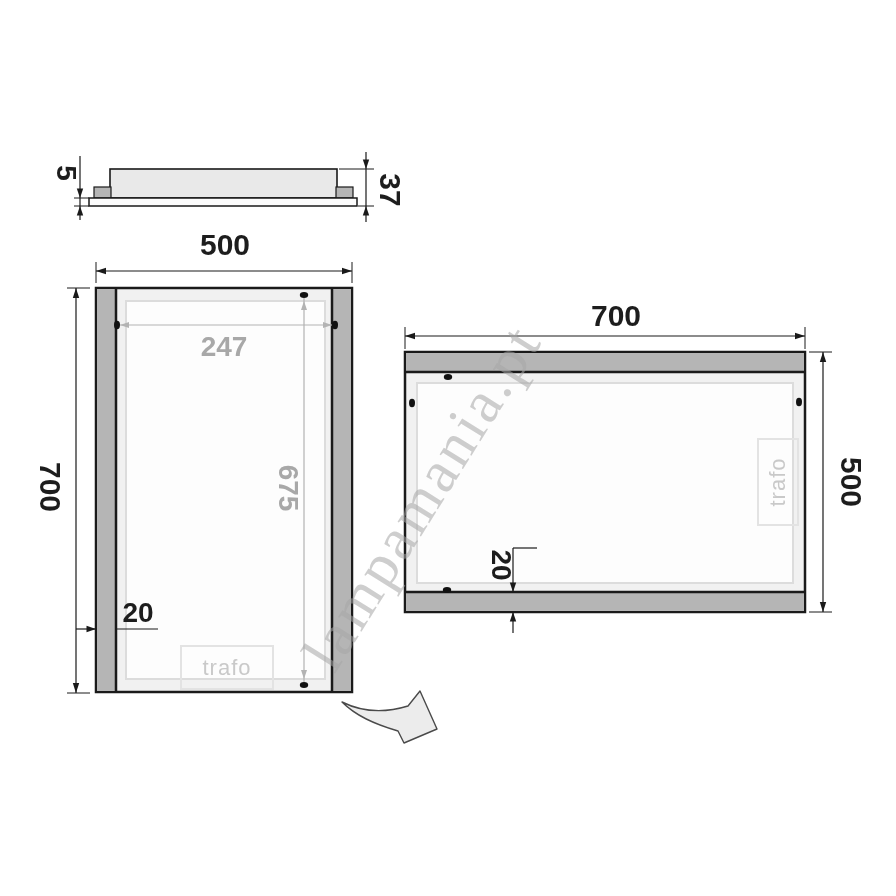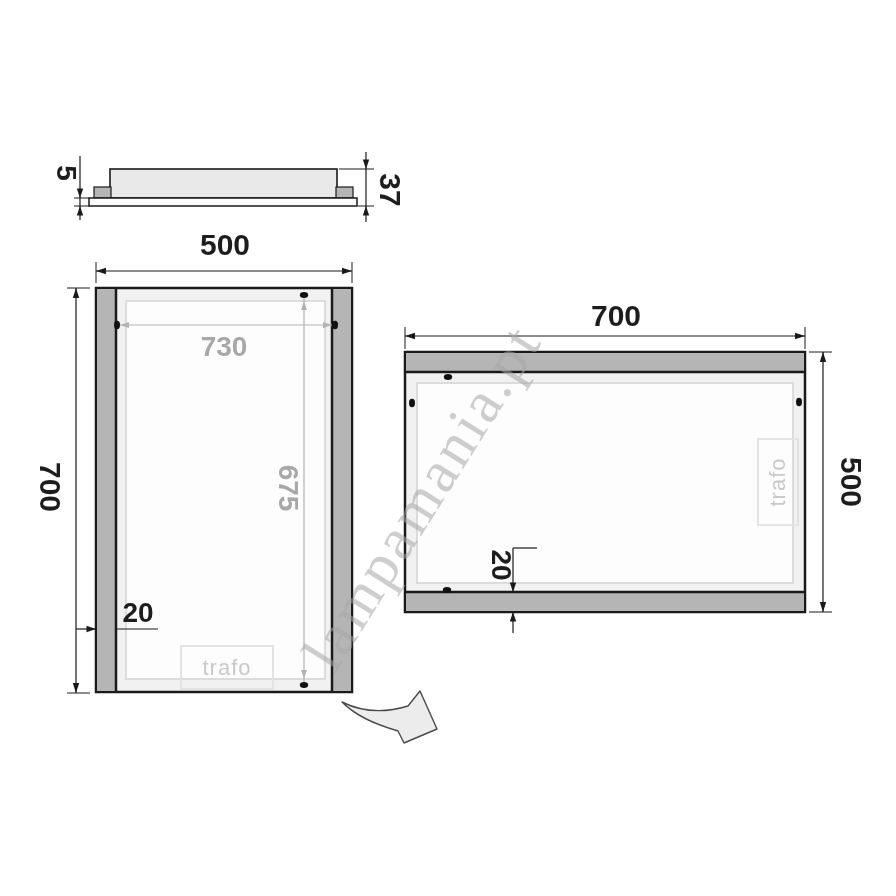--- a/index.html
+++ b/index.html
@@ -122,21 +122,21 @@
   </svg>
 
   <div class="label rot90 small" style="left:46px;top:153px;width:40px;height:40px;">5</div>
 
   <div class="label rot90" style="left:355px;top:175px;width:70px;height:30px;">37</div>
 
   <div class="label" style="left:175px;top:228px;width:100px;height:34px;">500</div>
 
   <div class="label rot90" style="left:0px;top:470px;width:100px;height:34px;">700</div>
 
-  <div class="label gray" style="left:174px;top:330px;width:100px;height:34px;">730</div>
+  <div class="label gray" style="left:174px;top:330px;width:100px;height:34px;">247</div>
 
   <div class="label gray rot90" style="left:238px;top:471px;width:100px;height:34px;">675</div>
 
   <div class="label small" style="left:103px;top:598px;width:70px;height:30px;">20</div>
 
   <div class="trafo-box" style="left:180px;top:645px;width:90px;height:41px;">
     <span class="trafo-text">trafo</span>
   </div>
 
   <div class="label" style="left:566px;top:299px;width:100px;height:34px;">700</div>

